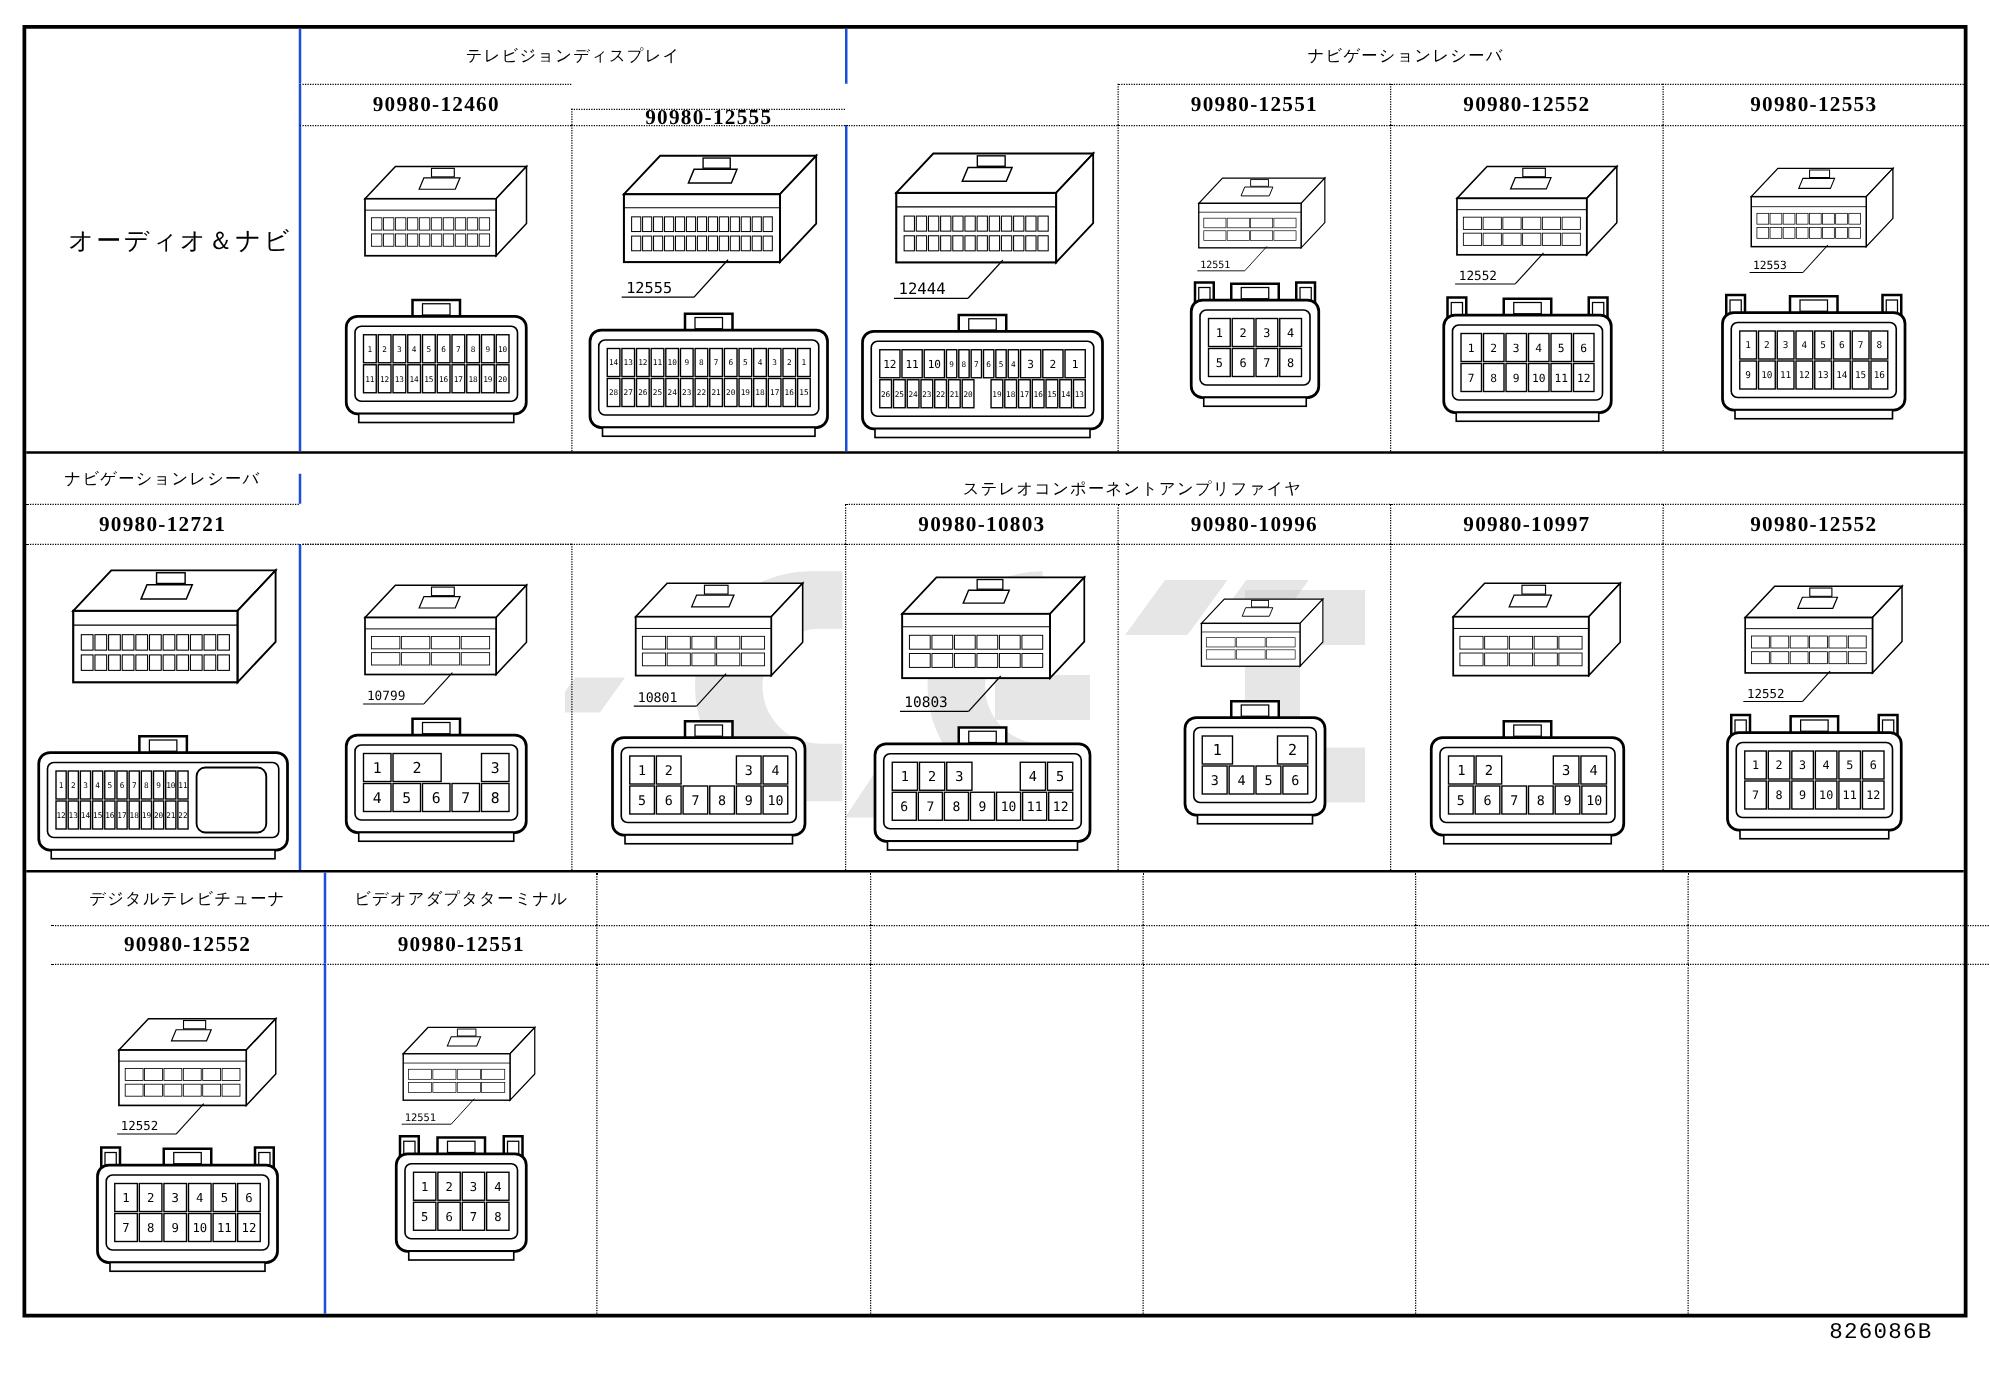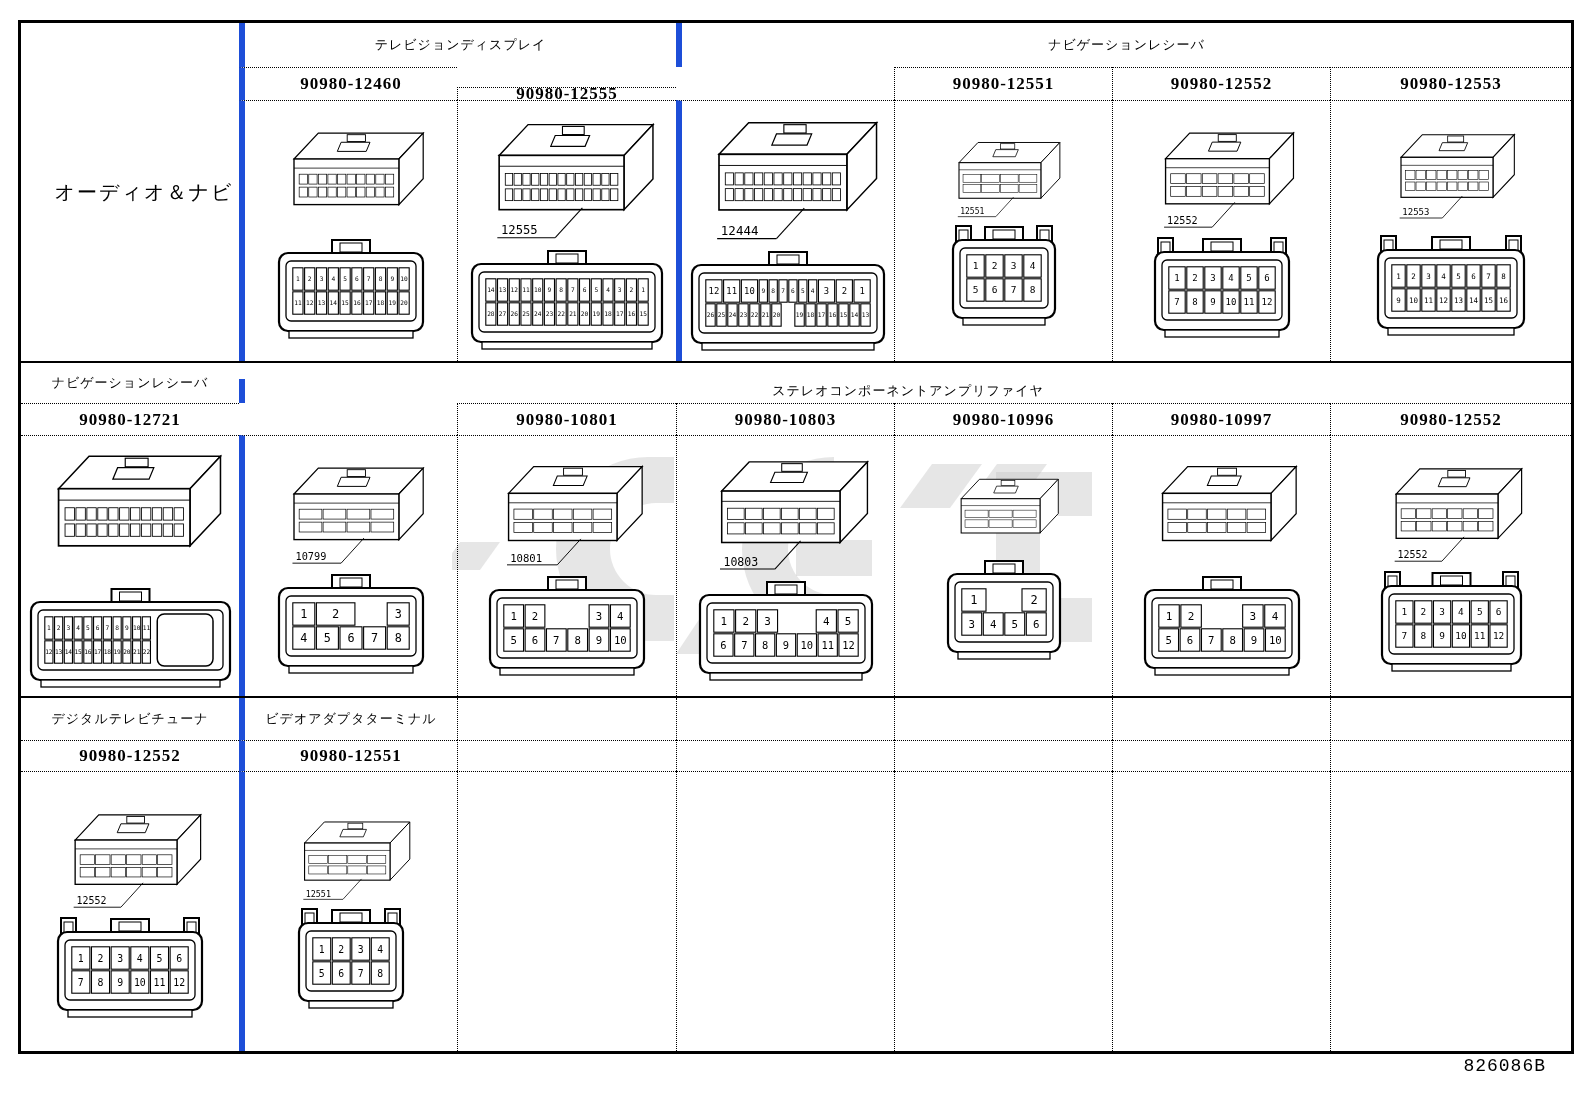--- a/index.html
+++ b/index.html
@@ -6,21 +6,21 @@
   body{width:1592px;height:1099px;position:relative;overflow:hidden;
        font-family:"Liberation Sans","DejaVu Sans",sans-serif;color:#000;}
   .page{position:absolute;inset:0;background:#fff;}
   .wm{position:absolute;left:452px;top:442px;z-index:0;}
   .table{position:absolute;left:18px;top:20px;width:1556px;border:3px solid #000;
          box-sizing:border-box;background:transparent;z-index:1;}
   .sec{display:grid;}
   .sec + .sec{border-top:2px solid #000;}
   .cell{box-sizing:border-box;position:relative;overflow:hidden;background:transparent;}
   .bl{border-left:1px dotted #000;}
-  .blS{border-left:6px solid #1d4ed8;}
+  .blS{border-left:2px solid #1d4ed8;}
   .bt{border-top:1px dotted #000;}
   .ghead{display:flex;align-items:center;justify-content:center;
          font-size:13px;letter-spacing:1px;white-space:nowrap;}
   .part{display:flex;align-items:center;justify-content:center;
         font-family:Liberation Serif, serif;
         font-weight:bold;font-size:17px;letter-spacing:1px;}
   .side-label{display:flex;align-items:center;justify-content:center;
         font-size:20px;letter-spacing:2px;}
   .con{display:flex;flex-direction:column;align-items:center;justify-content:center;gap:2px;}
   .footer{position:absolute;right:46px;top:1056px;z-index:2;
@@ -638,21 +638,20 @@
             <text x="51.400000000000006" y="70.248" font-size="11.8" text-anchor="middle" font-family="DejaVu Sans Mono,monospace" fill="#000">5</text>
             <rect x="64" y="54.8" width="22" height="22.4" rx="0" fill="#fff" stroke="#000" stroke-width="1.1"></rect>
             <text x="75" y="70.248" font-size="11.8" text-anchor="middle" font-family="DejaVu Sans Mono,monospace" fill="#000">6</text>
             <rect x="87.60000000000001" y="54.8" width="22" height="22.4" rx="0" fill="#fff" stroke="#000" stroke-width="1.1"></rect>
             <text x="98.60000000000001" y="70.248" font-size="11.8" text-anchor="middle" font-family="DejaVu Sans Mono,monospace" fill="#000">7</text>
             <rect x="111.2" y="54.8" width="22" height="22.4" rx="0" fill="#fff" stroke="#000" stroke-width="1.1"></rect>
             <text x="122.2" y="70.248" font-size="11.8" text-anchor="middle" font-family="DejaVu Sans Mono,monospace" fill="#000">8</text>
             <rect x="13" y="94" width="124" height="7" rx="0" fill="#fff" stroke="#000" stroke-width="1.3"></rect>
           </svg>
         </div>
-        <div class="cell part bt bl" style="grid-area: 2 / 3;">90980-10801</div>
         <div class="cell con bt bl" style="grid-area: 3 / 3;">
           <svg width="165" height="118" viewBox="0 0 210 150">
             <polygon points="30,50 62,16 200,16 168,50" fill="#fff" stroke="#000" stroke-width="1.6"></polygon>
             <polygon points="168,50 200,16 200,76 168,110" fill="#fff" stroke="#000" stroke-width="1.6"></polygon>
             <rect x="30" y="50" width="138" height="60" rx="0" fill="#fff" stroke="#000" stroke-width="1.8"></rect>
             <polygon points="92,28 130,28 125,40 87,40" fill="#fff" stroke="#000" stroke-width="1.3"></polygon>
             <rect x="100" y="18" width="24" height="9" rx="0" fill="#fff" stroke="#000" stroke-width="1.2"></rect>
             <line x1="30" y1="62" x2="168" y2="62" stroke="#000" stroke-width="1"></line>
             <rect x="36.8" y="70" width="23.599999999999998" height="13" rx="0" fill="#fff" stroke="#000" stroke-width="0.9"></rect>
             <rect x="62" y="70" width="23.599999999999998" height="13" rx="0" fill="#fff" stroke="#000" stroke-width="0.9"></rect>
@@ -892,21 +891,21 @@
             <rect x="73.29999999999998" y="54.8" width="17.23333333333333" height="22.4" rx="0" fill="#fff" stroke="#000" stroke-width="1.1"></rect>
             <text x="81.91666666666666" y="69.39" font-size="9.416666666666666" text-anchor="middle" font-family="DejaVu Sans Mono,monospace" fill="#000">10</text>
             <rect x="92.13333333333331" y="54.8" width="17.23333333333333" height="22.4" rx="0" fill="#fff" stroke="#000" stroke-width="1.1"></rect>
             <text x="100.74999999999999" y="69.39" font-size="9.416666666666666" text-anchor="middle" font-family="DejaVu Sans Mono,monospace" fill="#000">11</text>
             <rect x="110.96666666666664" y="54.8" width="17.23333333333333" height="22.4" rx="0" fill="#fff" stroke="#000" stroke-width="1.1"></rect>
             <text x="119.58333333333331" y="69.39" font-size="9.416666666666666" text-anchor="middle" font-family="DejaVu Sans Mono,monospace" fill="#000">12</text>
             <rect x="13" y="94" width="119" height="7" rx="0" fill="#fff" stroke="#000" stroke-width="1.3"></rect>
           </svg>
         </div>
       </div>
-      <div class="sec" style="grid-template-columns: 218px 218px 219px 218px 218px 218px 241px; grid-template-rows: 42px 31px 280px;">
+      <div class="sec" style="grid-template-columns: 218px 218px 219px 218px 218px 218px 241px; grid-template-rows: 42px 31px 280px; padding-left: 20px;">
         <div class="cell ghead" style="grid-area: 1 / 1 / auto / span 1;">デジタルテレビチューナ</div>
         <div class="cell ghead blS" style="grid-area: 1 / 2 / auto / span 1;">ビデオアダプタターミナル</div>
         <div class="cell ghead bl" style="grid-area: 1 / 3 / auto / span 1;"></div>
         <div class="cell ghead bl" style="grid-area: 1 / 4 / auto / span 1;"></div>
         <div class="cell ghead bl" style="grid-area: 1 / 5 / auto / span 1;"></div>
         <div class="cell ghead bl" style="grid-area: 1 / 6 / auto / span 1;"></div>
         <div class="cell ghead bl" style="grid-area: 1 / 7 / auto / span 1;"></div>
         <div class="cell part bt" style="grid-area: 2 / 1;">90980-12552</div>
         <div class="cell con bt" style="grid-area: 3 / 1;">
           <svg width="155" height="111" viewBox="0 0 210 150">

